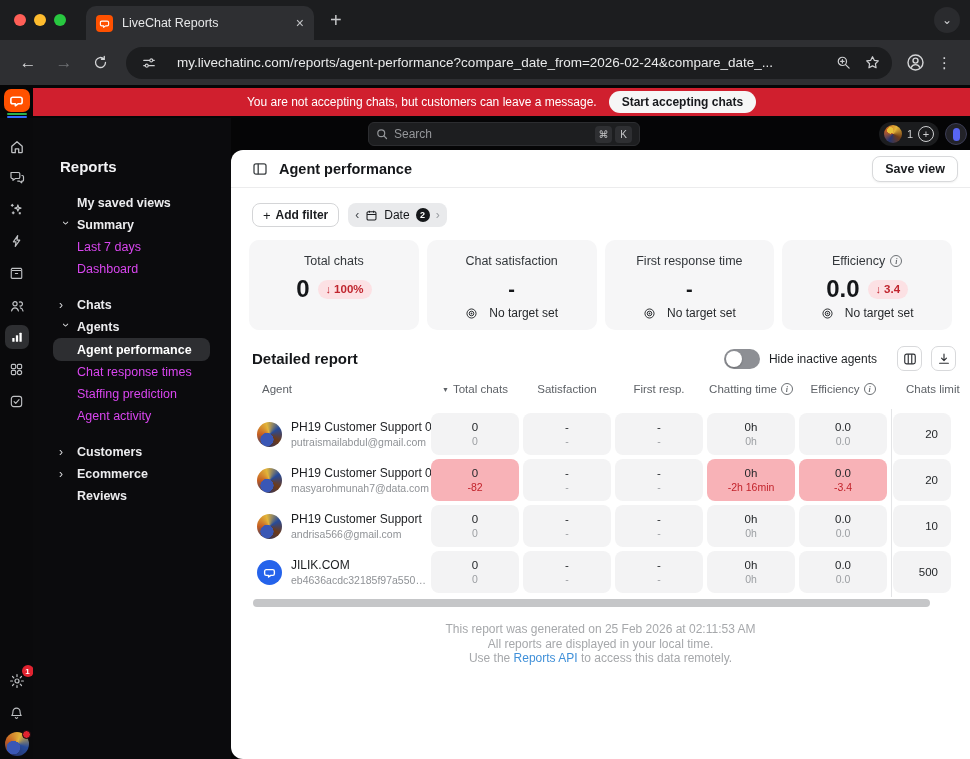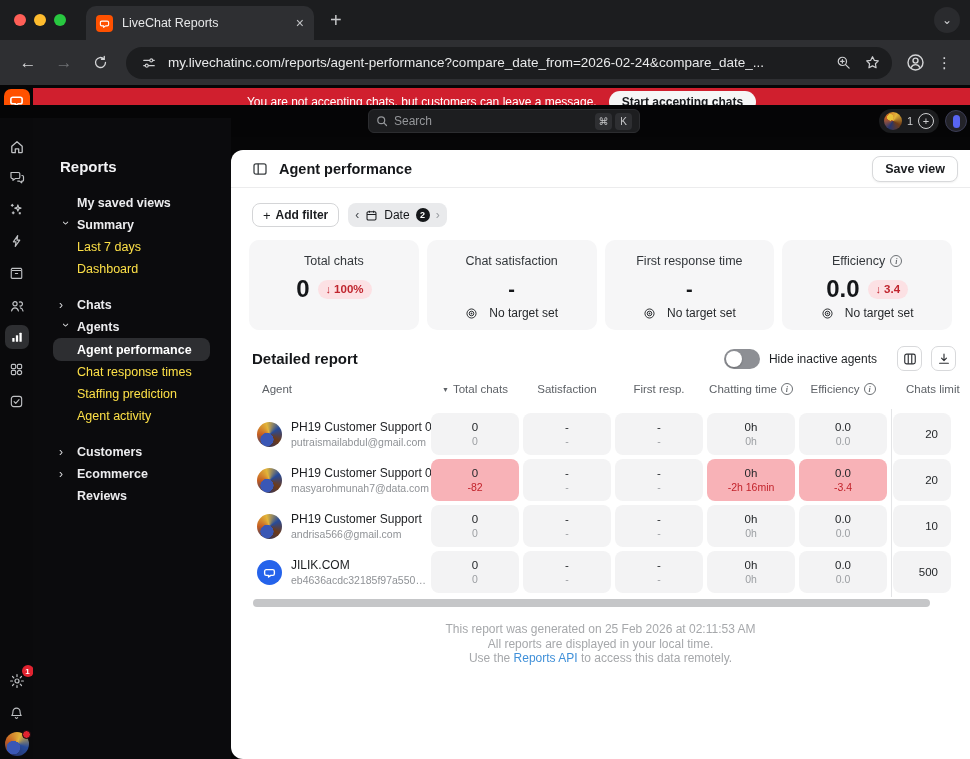--- a/index.html
+++ b/index.html
@@ -19,40 +19,40 @@
 .tab-close{color:#c2c3c6;font-size:14px;cursor:default}
 .newtab{color:#c6c7c9;font-size:20px;font-weight:300;margin-left:16px}
 .tabsearch{margin-left:auto;margin-right:10px;width:26px;height:26px;border-radius:50%;
   background:#2a2b2e;color:#cfd0d2;display:grid;place-items:center;font-size:12px}
 .toolbar{height:45px;background:#2e2f32;display:flex;align-items:center;padding:0 10px}
 .nav-ico{width:28px;height:28px;display:grid;place-items:center;color:#d4d5d7;font-size:17px;margin:0 4px}
 .nav-ico.dim{color:#6f7174}
 .urlpill{flex:1;height:32px;background:#1c1d1f;border-radius:16px;display:flex;align-items:center;
   padding:0 12px;margin:0 8px;min-width:0}
 .urlpill .tune{width:22px;height:22px;border-radius:50%;display:grid;place-items:center;color:#cdced0;flex:none}
-.url-text{color:#e8e9ea;font-size:13.5px;margin-left:8px;white-space:nowrap;overflow:hidden;
+.url-text{color:#e8e9ea;font-size:13.5px;margin-left:17px;white-space:nowrap;overflow:hidden;
   text-overflow:ellipsis;flex:1;min-width:0}
 .urlpill .zoomico,.urlpill .star{color:#cdced0;margin-left:14px;flex:none;display:grid;place-items:center}
 .profile-ico{color:#d3d4d6;margin:0 6px;display:grid;place-items:center}
 .kebab{color:#d3d4d6;font-size:15px;letter-spacing:0;margin:0 8px 0 6px}
 
 
 .app{position:absolute;left:0;top:85px;width:970px;height:674px;background:#060607}
 .banner-row{position:absolute;left:0;top:0;width:970px;height:33px;display:flex;align-items:center}
 .logo-wrap{width:33px;align-self:stretch;display:flex;flex-direction:column;align-items:center;padding-top:4px}
 .lc-logo{width:26px;height:26px;background:#ff5100;border-radius:7px;display:grid;place-items:center}
 .logo-stripes{width:20px;margin-top:1px}
 .logo-stripes i{display:block;height:2px;border-radius:1px}
 .logo-stripes .g{background:#2bb24c}.logo-stripes .b{background:#2f6bff;margin-top:1px}
 .banner{flex:1;height:28px;background:#d01f2e;display:flex;align-items:center;justify-content:center;gap:12px}
 .banner-msg{color:#fff;font-size:12px}
 .banner-btn{background:#f6f6f6;color:#17191c;font-size:12px;font-weight:700;border:none;
   border-radius:13px;height:22px;padding:0 13px;cursor:pointer}
 
-.topbar{position:absolute;left:0;top:20px;width:970px;height:32px;background:#050506}
+.topbar{position:absolute;left:0;top:33px;width:970px;height:32px;background:#050506}
 .searchbox{position:absolute;left:368px;top:4px;width:272px;height:24px;background:#1d1e20;
   border:1px solid #2c2d30;border-radius:6px;display:flex;align-items:center;padding:0 7px}
 .searchbox input{flex:1;background:transparent;border:none;outline:none;color:#cfd0d2;
   font-size:12px;margin-left:6px;font-family:inherit;min-width:0}
 .searchbox input::placeholder{color:#95979a}
 .keycap{width:17px;height:17px;background:#2e2f32;border-radius:4px;color:#c8c9cb;font-size:10px;
   display:grid;place-items:center;margin-left:3px}
 .top-right{position:absolute;right:3px;top:4px;display:flex;align-items:center;gap:6px}
 .agents-pill{height:24px;background:#1b1c1e;border-radius:12px;display:flex;align-items:center;padding:0 5px;gap:5px}
 .mini-avatar{width:18px;height:18px;border-radius:50%;flex:none;
@@ -76,21 +76,21 @@
 .rail-avatar .status{position:absolute;top:-2px;right:-2px;width:9px;height:9px;background:#e02330;
   border-radius:50%;border:1.5px solid #0a0a0c}
 
 
 .sidenav{position:absolute;left:33px;top:33px;width:198px;height:641px;background:#0b0b0d;padding-top:40px}
 .sidenav-title{color:#f2f2f4;font-size:15px;font-weight:700;padding-left:27px;height:20px;margin-bottom:14px}
 .nav-item{display:flex;align-items:center;height:22px;padding-left:26px;cursor:pointer}
 .nav-item .chev{width:18px;font-size:12px;color:#d6d7d9;display:inline-flex;justify-content:flex-start}
 .nav-item .chev.down{transform:rotate(90deg) translateX(1px);transform-origin:6px 8px}
 .nav-label{font-size:12.5px;color:#ececee;font-weight:600;white-space:nowrap}
-.nav-item.muted .nav-label{color:#fde047;font-weight:400}
+.nav-item.muted .nav-label{color:#d946ef;font-weight:400}
 .nav-item.gap-after{margin-bottom:14px}
 .nav-item.active{background:#2d2e31;border-radius:8px;margin:0 21px 0 20px;padding-left:6px;height:23px}
 .nav-item.active .nav-label{color:#fff}
 
 
 .main{position:absolute;left:231px;top:65px;width:739px;height:609px;background:#fff;
   border-radius:12px 0 0 12px;overflow:hidden}
 .main-header{height:38px;border-bottom:1px solid #ececed;display:flex;align-items:center;padding:0 12px 0 20px}
 .panel-ico{color:#3c4043;display:grid;place-items:center;width:18px}
 .page-title{font-size:14.5px;font-weight:700;color:#15171a;margin-left:10px}

